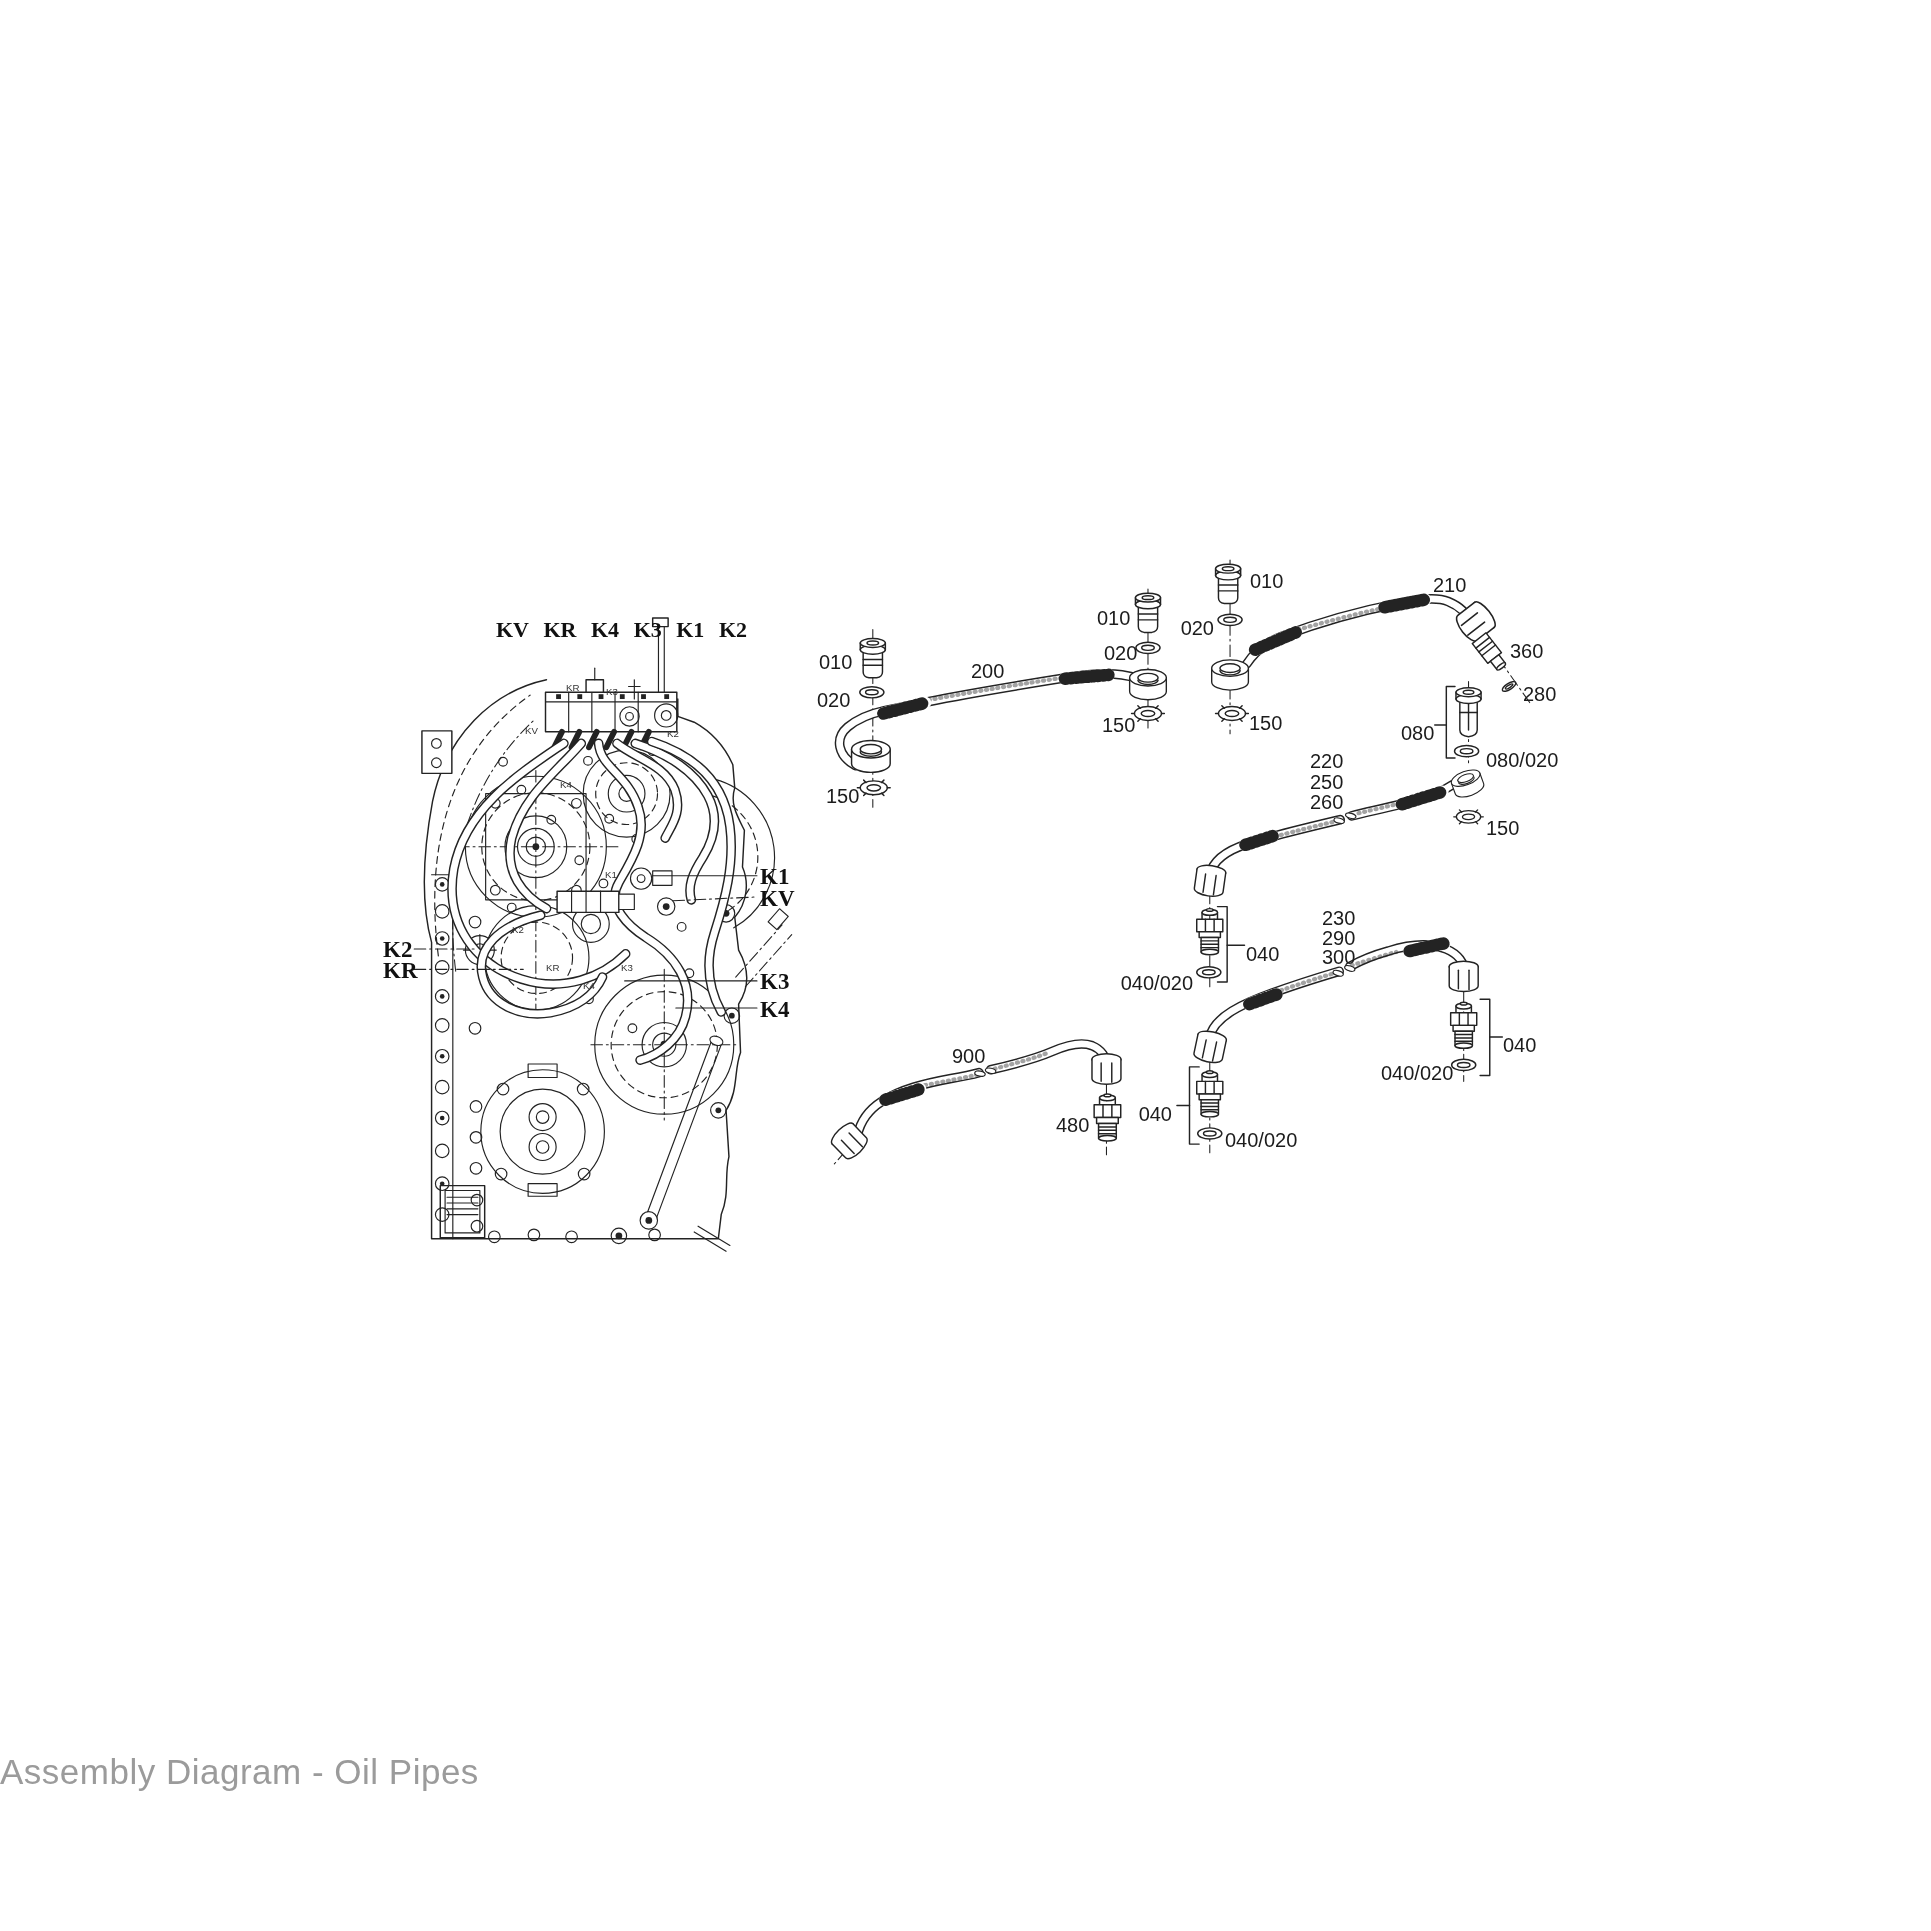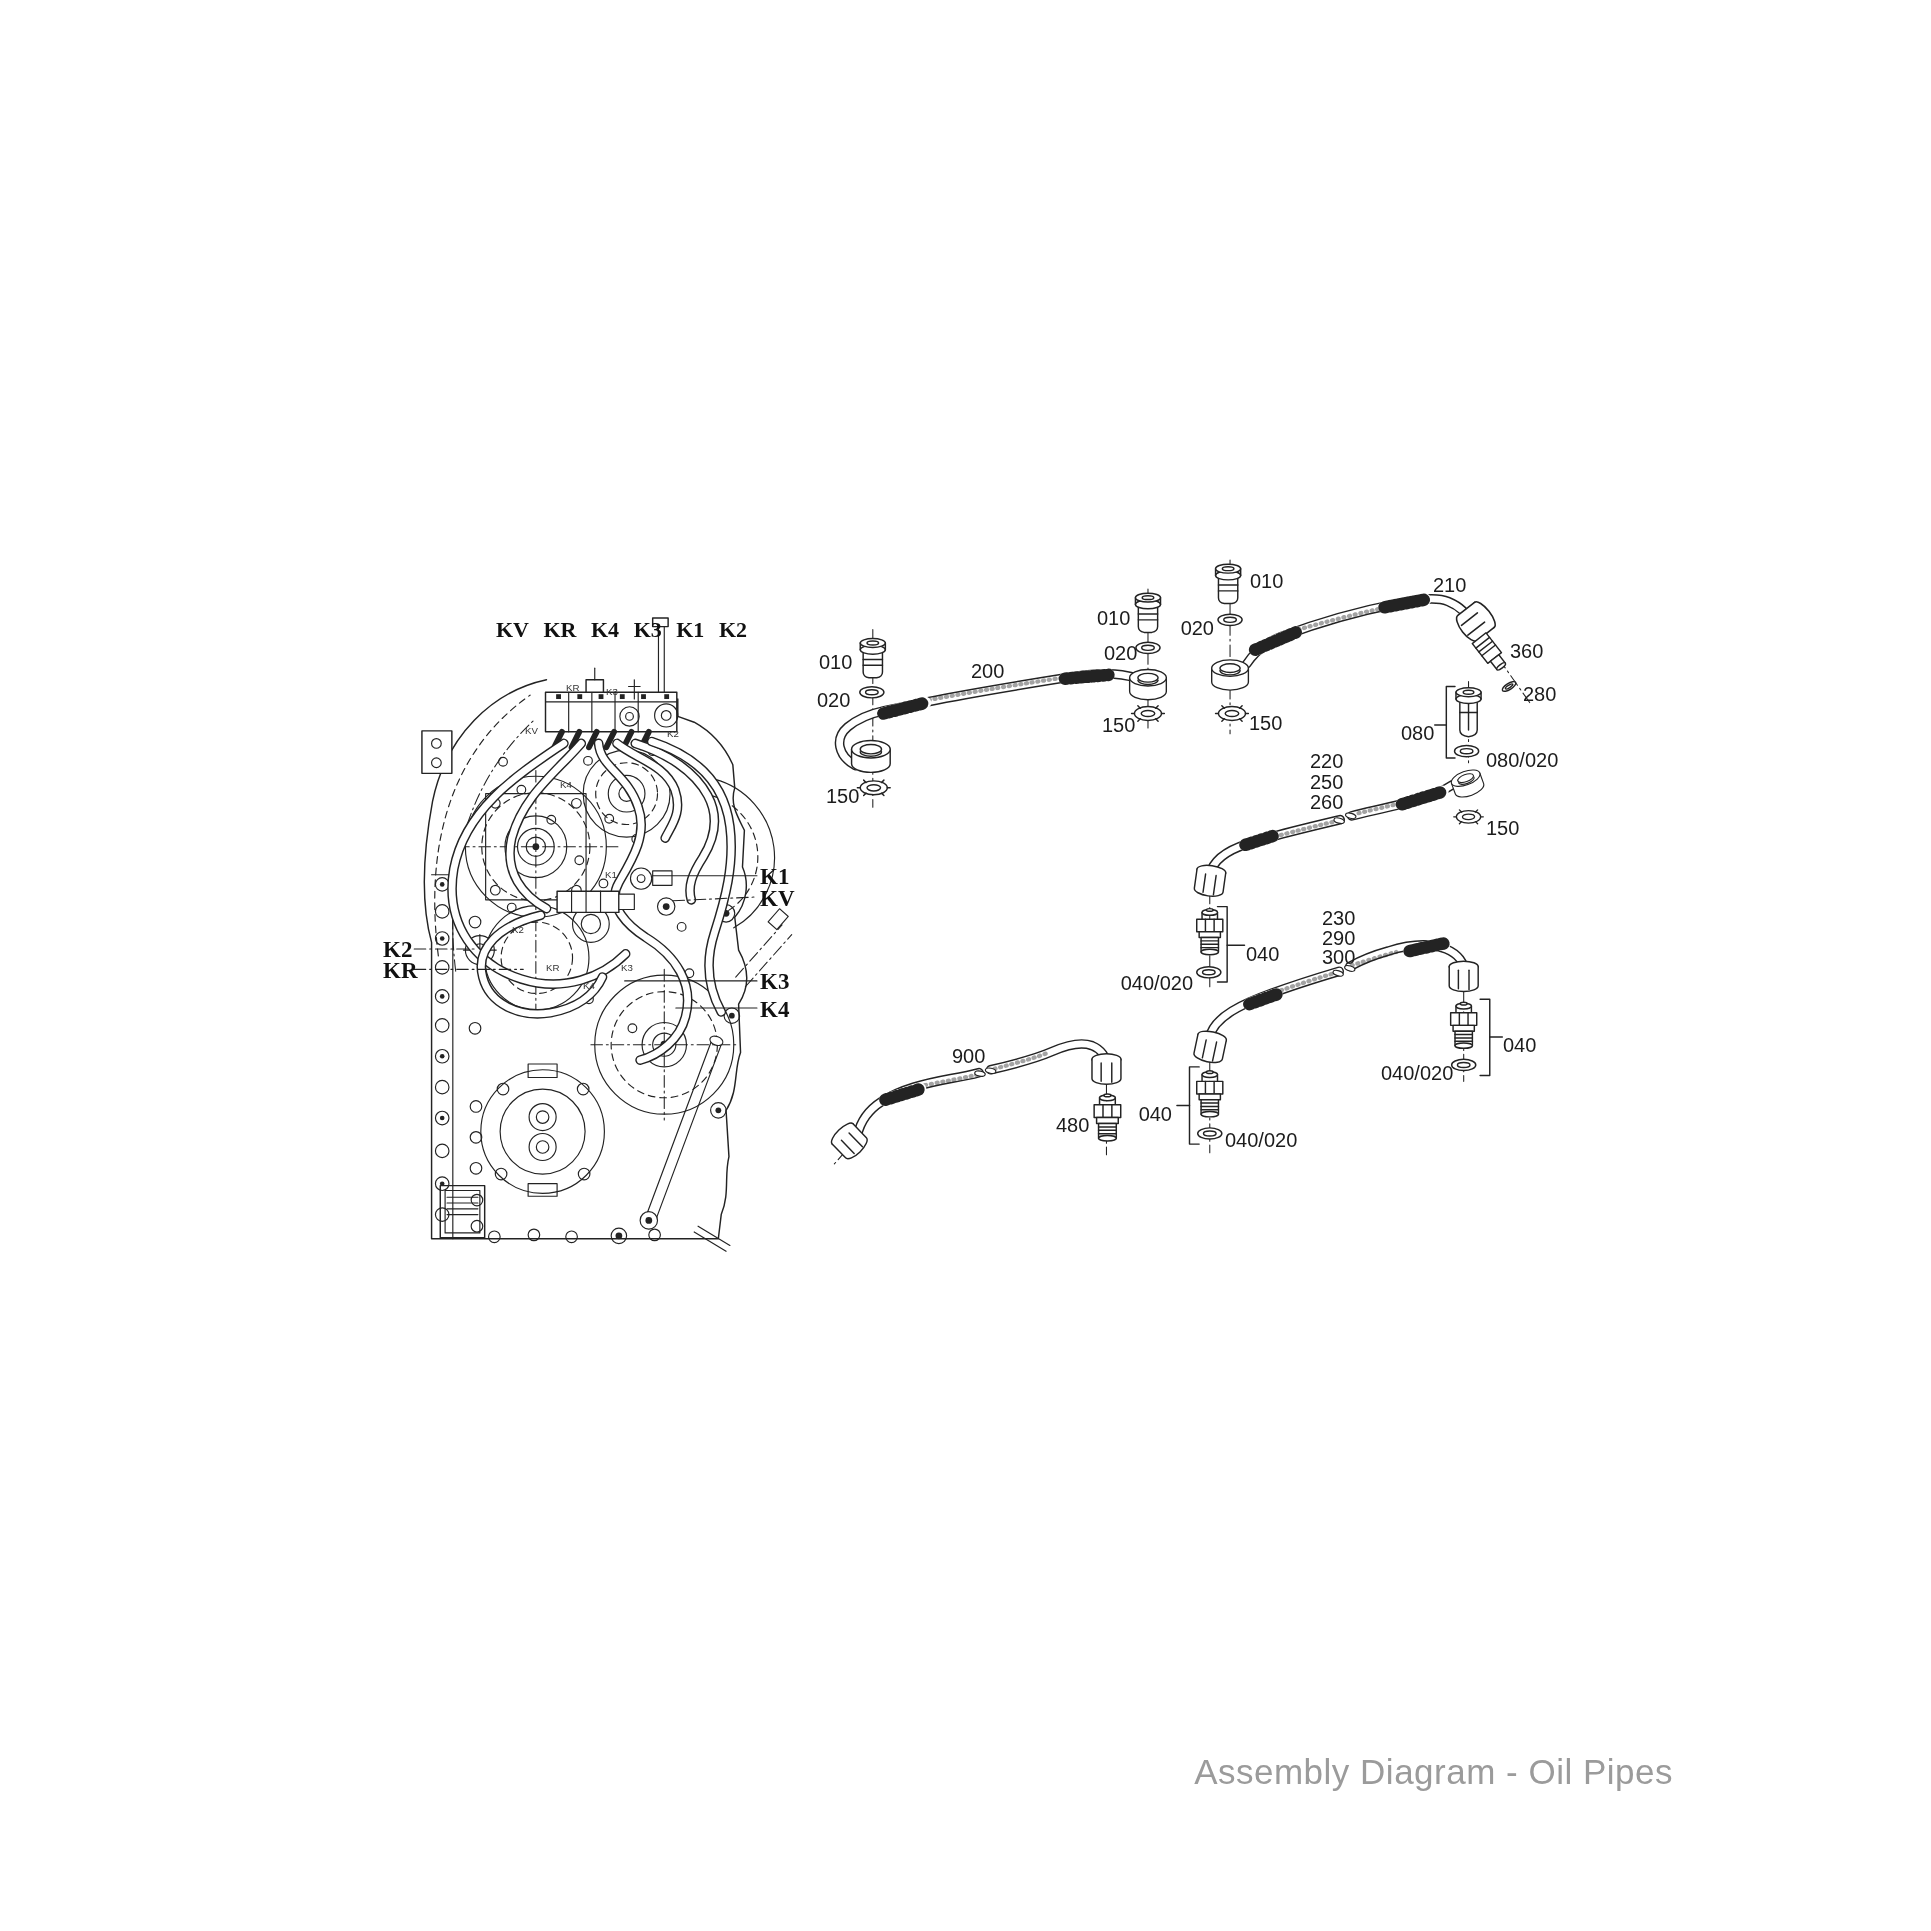--- a/index.html
+++ b/index.html
@@ -18,21 +18,21 @@
   .st{stroke:#232323;stroke-width:4.5;fill:none;stroke-dasharray:1 5;opacity:.42;}
   .dot{fill:#232323;stroke:none;}
   .wfill{fill:#fff;}
   .pl{position:absolute;font-size:20px;color:#1c1c1c;line-height:1;white-space:nowrap;margin-top:8px;}
   .pl.r{text-align:right;}
   .ko{position:absolute;font-family:"Liberation Serif",serif;font-weight:bold;font-size:23px;
       color:#111;line-height:1;white-space:nowrap;}
   .hdr{position:absolute;left:496px;top:617px;display:flex;gap:14.5px;
        font-family:"Liberation Serif",serif;font-weight:bold;font-size:22px;color:#111;}
   .tiny{position:absolute;font-size:9.7px;color:#333;line-height:1;white-space:nowrap;}
-  .caption{position:absolute;left:0;top:1752px;width:1673px;text-align:right;
+  .caption{position:absolute;left:0;top:1752px;width:1673px;text-align:left;
            font-size:35px;color:#9b9b9b;letter-spacing:0.5px;}
 </style>
 </head>
 <body>
 
 <div class="canvas">
 
 <svg width="1931" height="1931" viewBox="0 0 2000 2000">
   <defs>
     <g id="eyePart">

